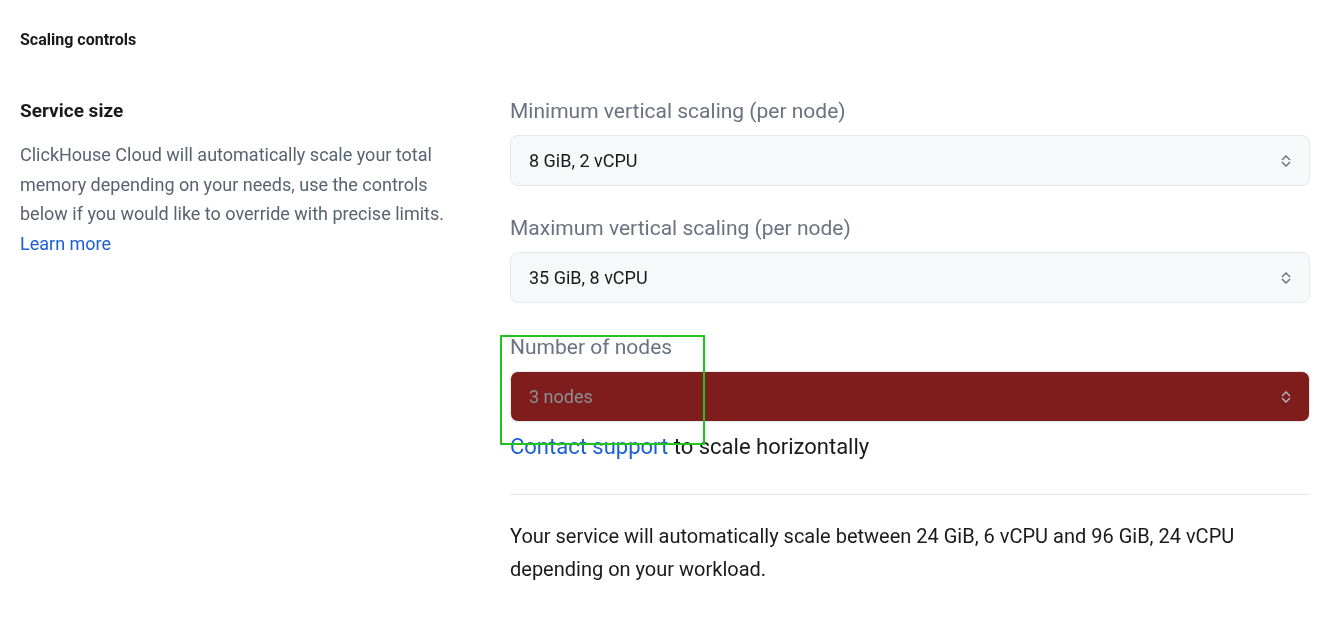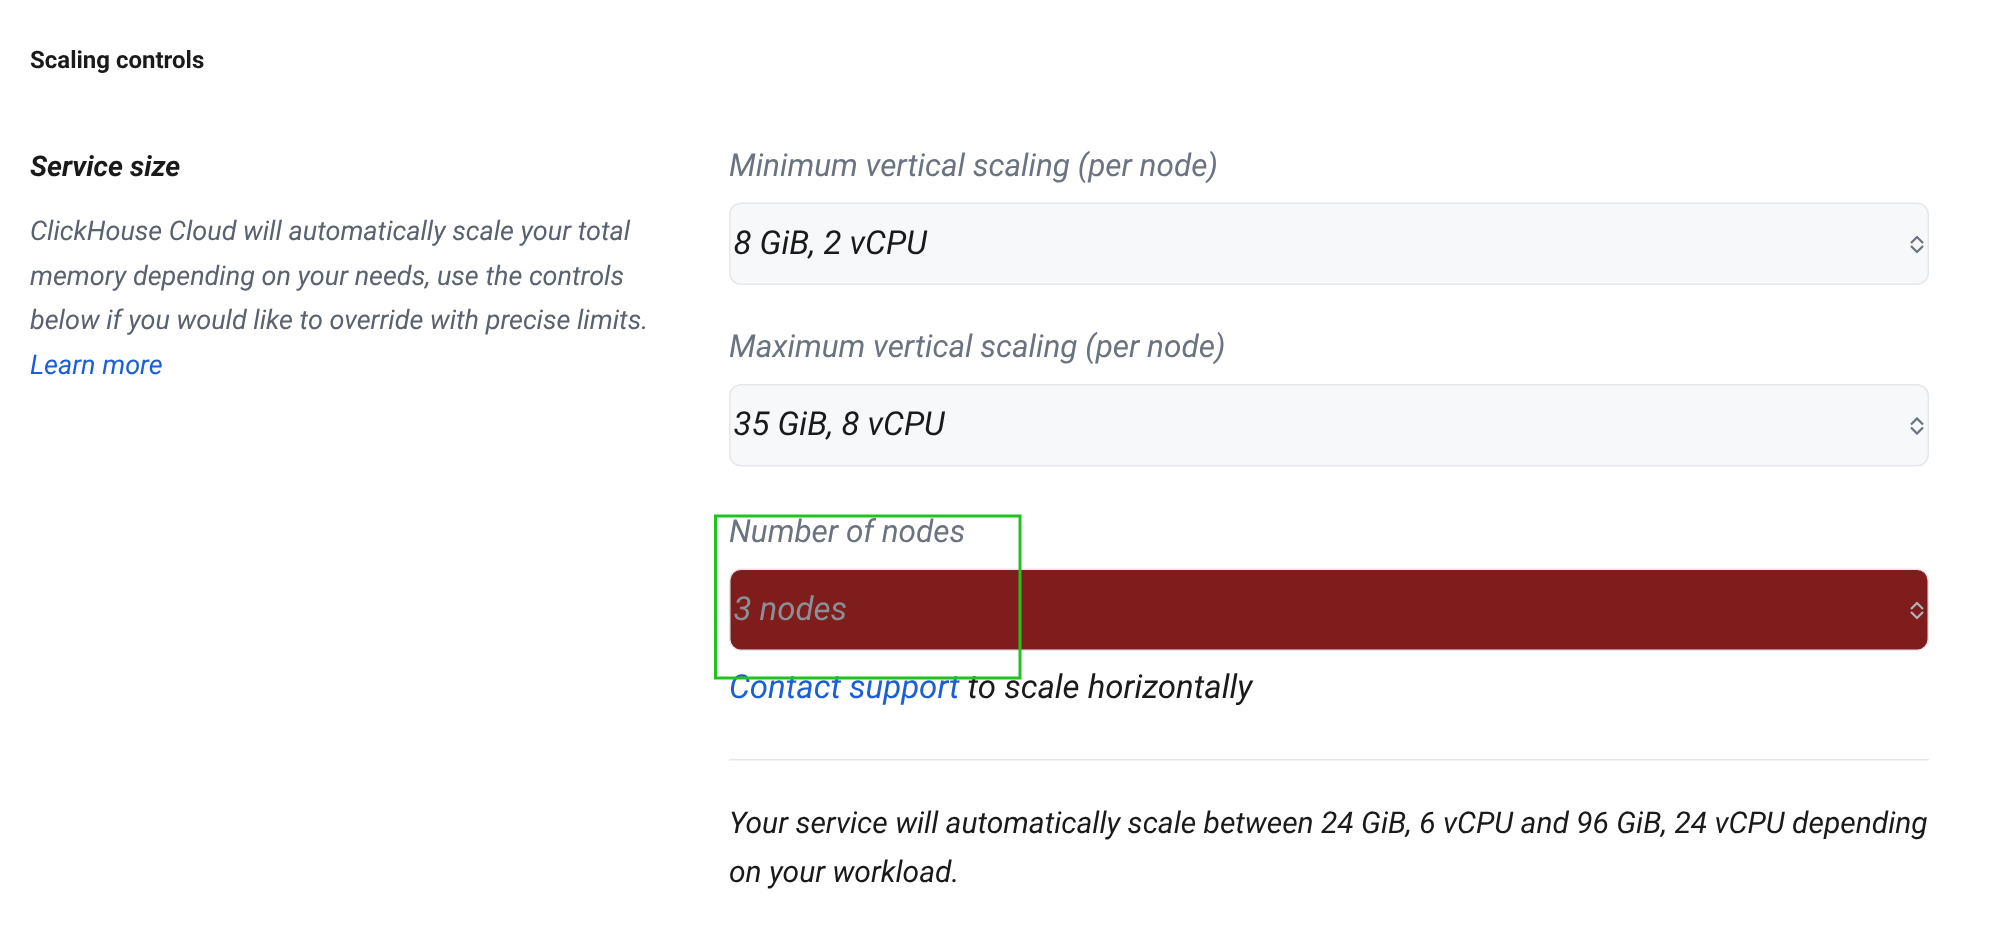--- a/index.html
+++ b/index.html
@@ -10,22 +10,21 @@
     body {
       font-family: -apple-system, BlinkMacSystemFont, "Segoe UI", Roboto, Helvetica, Arial, sans-serif;
       background: #ffffff;
       width: 1330px;
       height: 624px;
       padding: 30px 20px;
       color: #1a1a1a;
     }
     .container {
       display: flex;
-      gap: 26px;
-      font-style: italic;
+      gap: 50px;
     }
     .left-col {
       width: 440px;
       flex-shrink: 0;
     }
     .right-col {
       flex: 1;
       max-width: 800px;
     }
     .page-title {
@@ -58,22 +57,22 @@
       color: #6b7280;
       margin-bottom: 12px;
       display: block;
     }
     .select-box {
       position: relative;
       width: 100%;
       background: #f7f8fa;
       border: 1px solid #e5e7eb;
       border-radius: 8px;
-      padding: 14px 2px;
-      font-size: 22px;
+      padding: 14px 18px;
+      font-size: 18px;
       color: #1a1a1a;
       cursor: pointer;
       display: flex;
       align-items: center;
       justify-content: space-between;
     }
     .select-box.disabled {
       background: #7f1d1d;
       color: #8a8f98;
       cursor: not-allowed;

